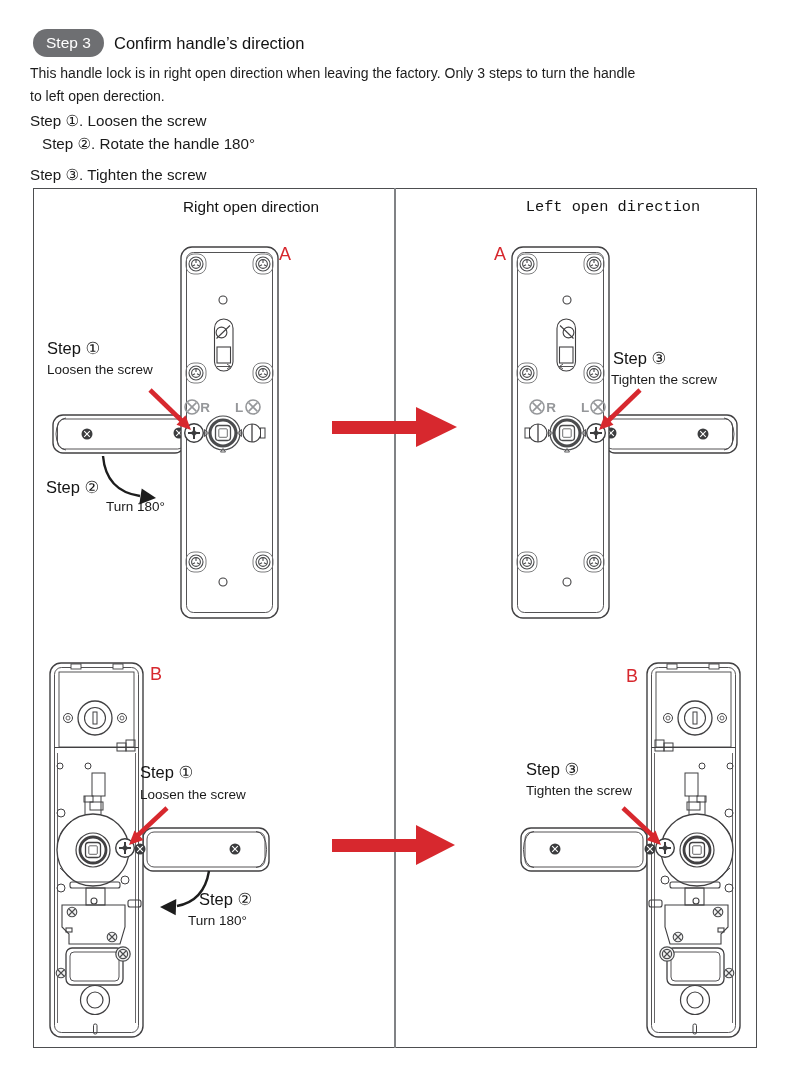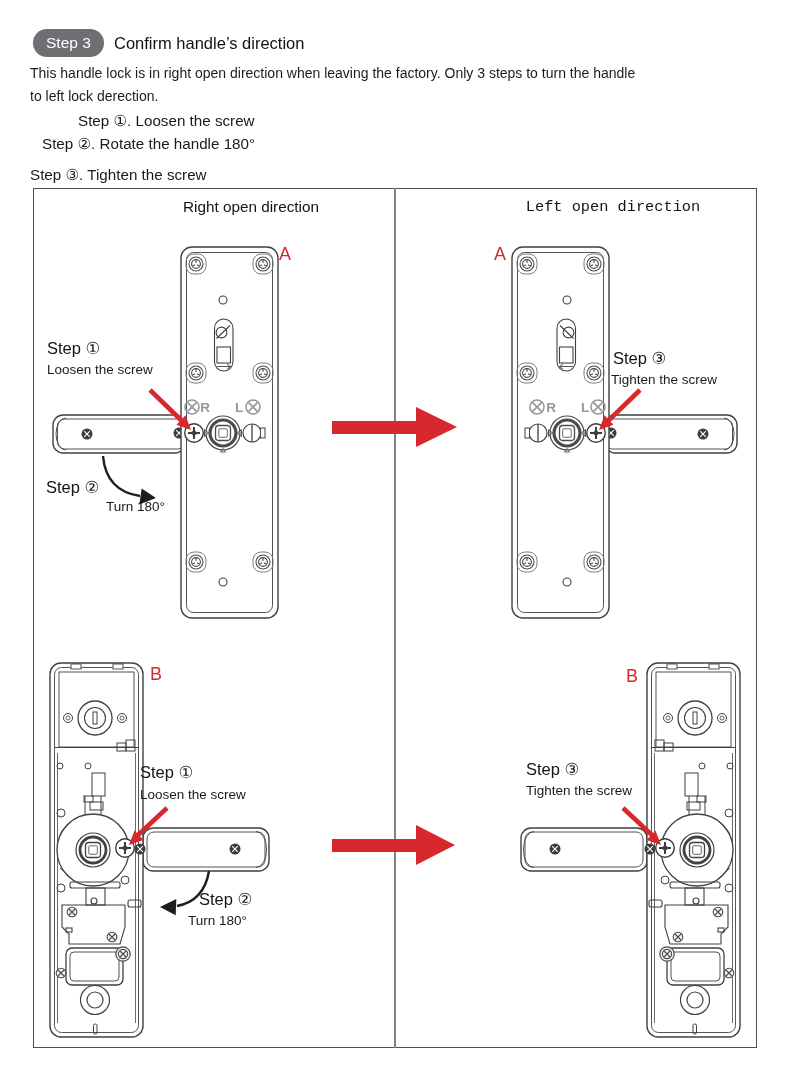--- a/index.html
+++ b/index.html
@@ -19,23 +19,23 @@
   svg{display:block;}
   svg text{font-family:"Liberation Sans",sans-serif;}
 </style>
 </head>
 <body>
 
 <span class="abs badge" style="left:33px;top:29px;">Step 3</span>
 <span class="abs title" style="left:114px;top:34px;text-align:center;">Confirm handle’s direction</span>
 
 <div class="abs descline" style="left:30px;top:62px;">This handle lock is in right open direction when leaving the factory. Only 3 steps to turn the handle</div>
-<div class="abs descline" style="left:30px;top:85px;">to left lock derection.</div>
-
-<div class="abs stepline" style="left:30px;top:110px;margin-left:48px;">Step ①. Loosen the screw</div>
+<div class="abs descline" style="left:30px;top:85px;">to left open derection.</div>
+
+<div class="abs stepline" style="left:30px;top:110px;">Step ①. Loosen the screw</div>
 <div class="abs stepline" style="left:42px;top:133px;">Step ②. Rotate the handle 180°</div>
 <div class="abs stepline" style="left:30px;top:164px;">Step ③. Tighten the screw</div>
 
 <div class="abs tablebox"></div>
 <div class="abs coldivider"></div>
 <div class="abs colheader" style="left:33px;">Right open direction</div>
 <div class="abs colheader" style="left:395px;font-family:Liberation Mono, monospace;">Left open direction</div>
 
 <svg class="abs" style="left:33px;top:228px;" width="724" height="820" viewBox="0 0 724 820">
   <defs>

